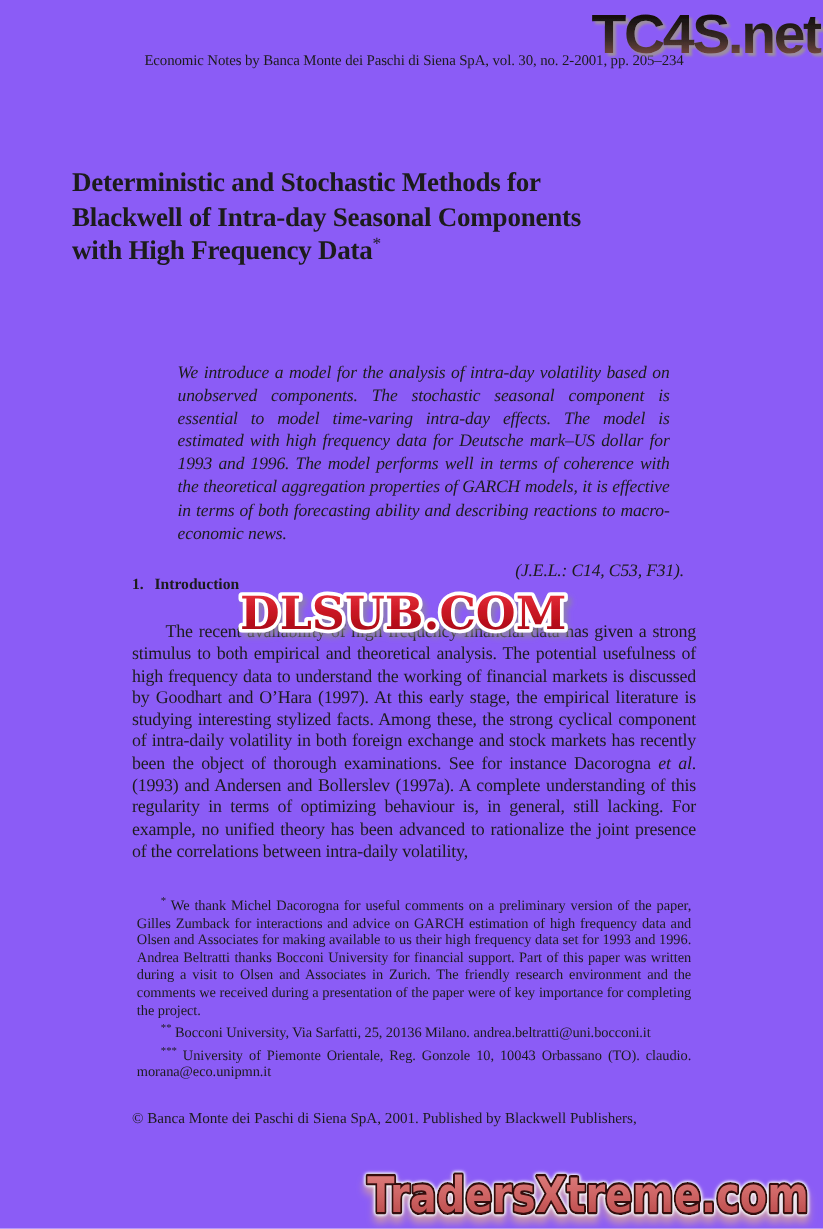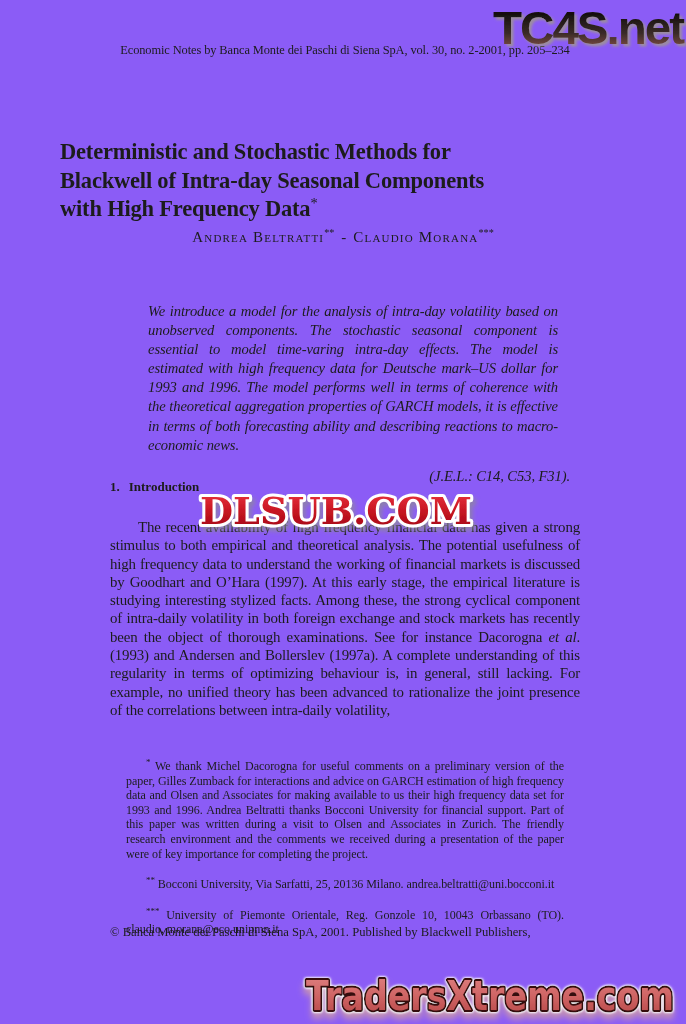--- a/index.html
+++ b/index.html
@@ -89,21 +89,21 @@
 
   
   .footnotes {
     position: absolute;
     top: 743px; left: 110px; width: 470px;
     font-size: 12px;
     line-height: 14.6px;
     text-align: justify;
     letter-spacing: -0.05px;
   }
-  .footnotes p { margin: 16px; text-indent: 20px; }
+  .footnotes p { margin: 4px; text-indent: 20px; }
   .footnotes sup { font-size: 75%; line-height: 0; }
 
   .copyright {
     position: absolute;
     top: 925px; left: 110px;
     font-size: 12.6px;
     white-space: nowrap;
   }
 </style>
 </head>
@@ -126,25 +126,20 @@
     </defs>
     <text x="5" y="46" font-family="Liberation Sans, sans-serif" font-weight="bold" font-size="46" letter-spacing="-2" fill="url(#tc4sGrad)" filter="url(#tc4sShadow)" textLength="190" lengthAdjust="spacingAndGlyphs">TC4S.net</text>
   </svg>
 
   <h1 class="title">
     <span>Deterministic and Stochastic Methods for</span><br>
     <span>Blackwell of Intra-day Seasonal Components</span><br>
     <span>with High Frequency Data</span><sup>*</sup>
   </h1>
 
-  <div class="authors">
-    <span>Andrea Beltratti</span><sup>**</sup>
-    <span class="sep">-</span>
-    <span>Claudio Morana</span><sup>***</sup>
-  </div>
 
   <div class="abstract">
     <p>We introduce a model for the analysis of intra-day volatility based on unobserved components. The stochastic seasonal component is essential to model time-varing intra-day effects. The model is estimated with high frequency data for Deutsche mark–US dollar for 1993 and 1996. The model performs well in terms of coherence with the theoretical aggregation properties of GARCH models, it is effective in terms of both forecasting ability and describing reactions to macro-economic news.</p>
     <div class="jel">(J.E.L.: C14, C53, F31).</div>
   </div>
 
   <h2 class="section-heading">
     <span class="num">1.</span><span>Introduction</span>
   </h2>
 

